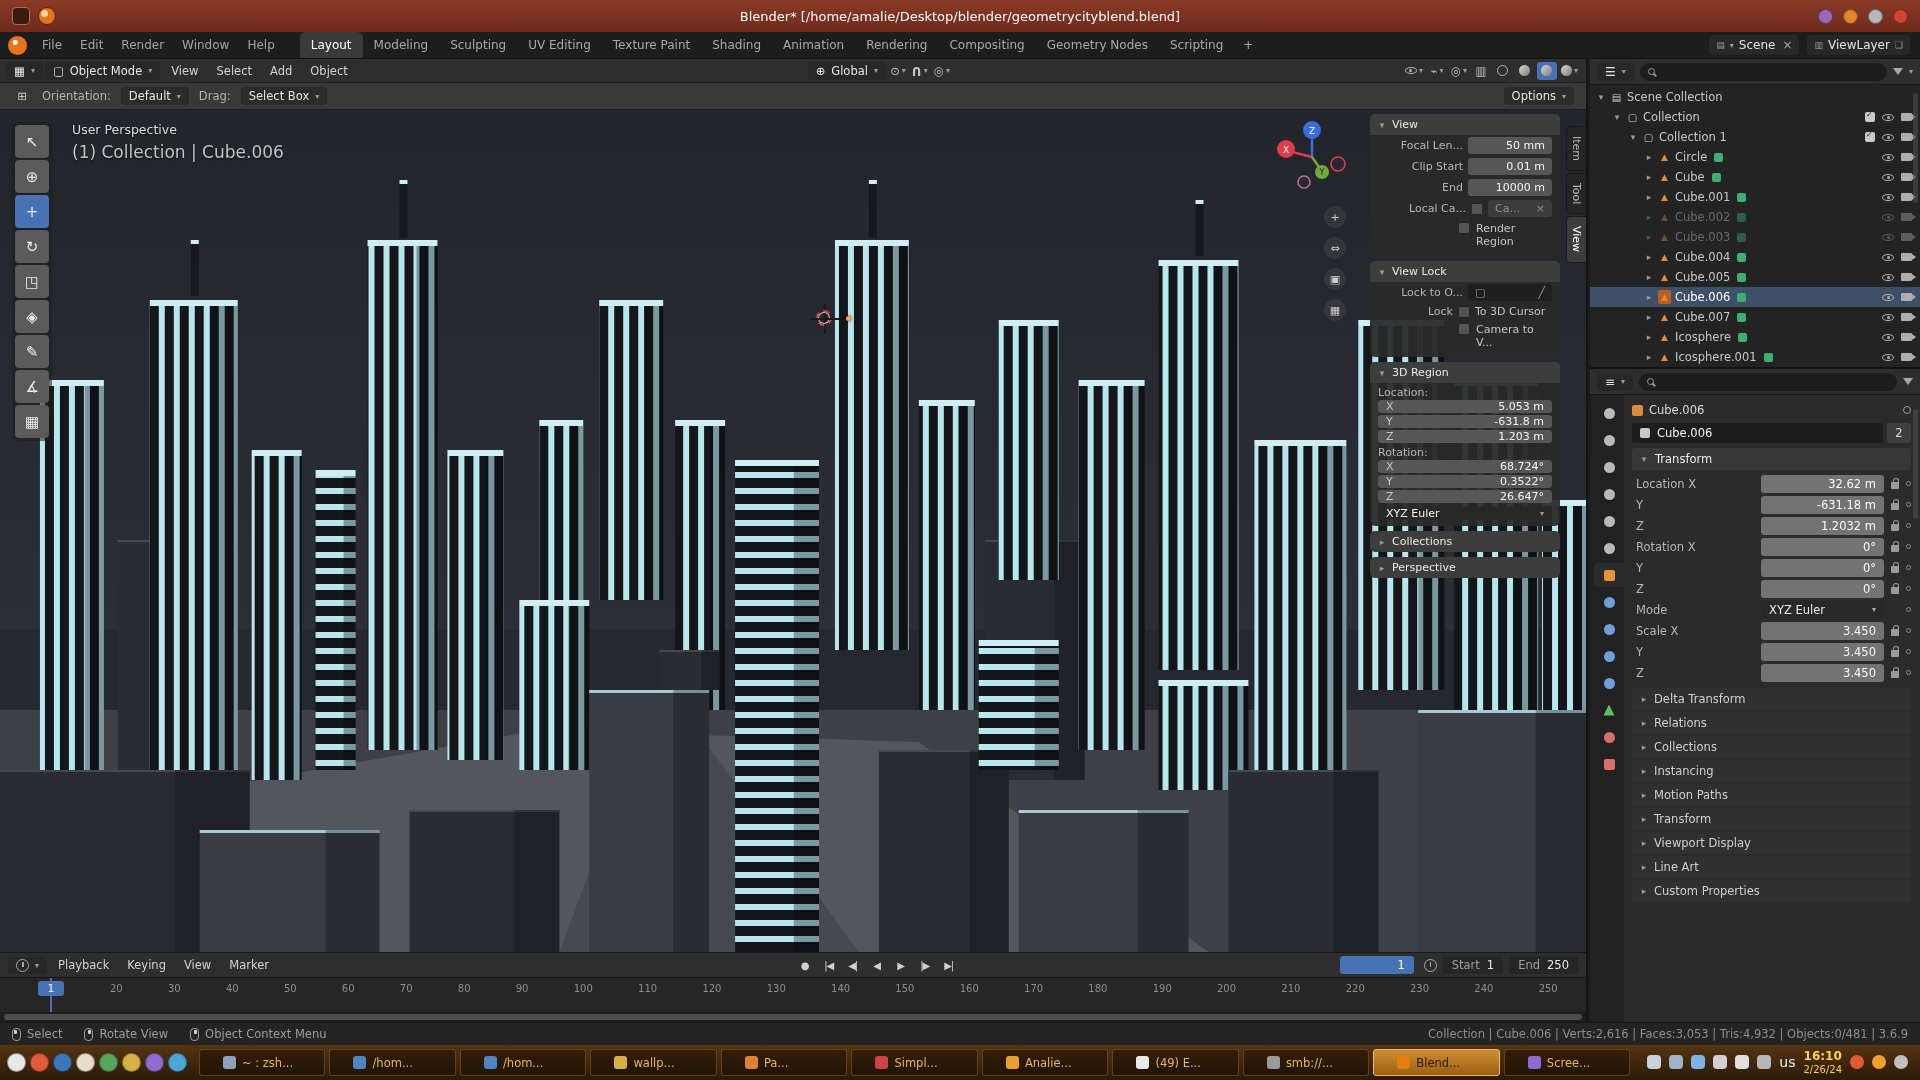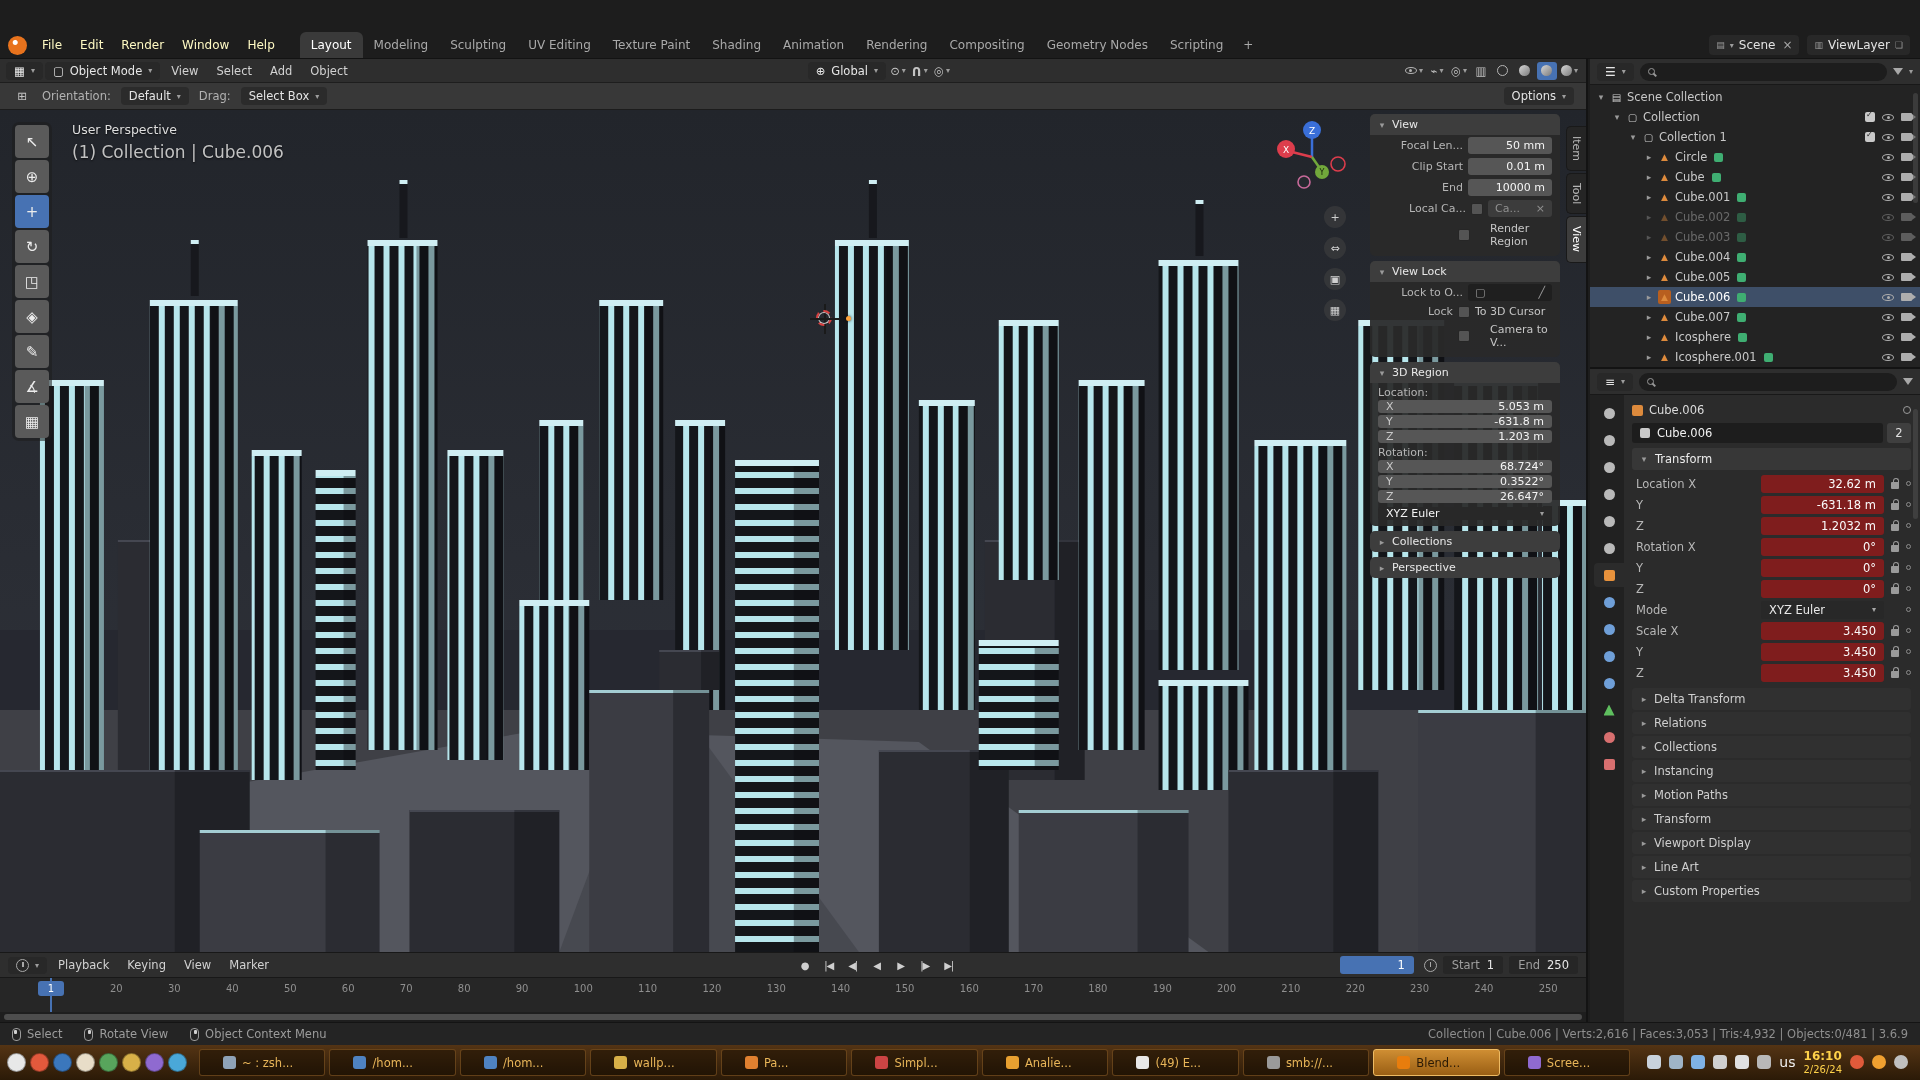--- a/index.html
+++ b/index.html
@@ -13,21 +13,21 @@
 .tb-title{position:absolute;left:0;right:0;text-align:center;color:#fff;font-size:13px}
 .tb-left{display:flex;gap:8px;z-index:2;align-items:center}
 .tb-badge{width:18px;height:18px;border-radius:4px;background:#3a1c12;border:1px solid #b4684a}
 .tb-logo{width:18px;height:18px;border-radius:50%;background:radial-gradient(circle at 35% 35%,#ffd9a0 0 3px,#e8731d 4px 100%);border:1px solid #5a2415}
 .tb-btns{margin-left:auto;display:flex;gap:10px;z-index:2;align-items:center}
 .tb-btn{width:15px;height:15px;border-radius:50%;border:1px solid rgba(0,0,0,.4)}
 
 
 .topbar{position:absolute;left:0;top:32px;width:1920px;height:27px;background:#1d1d1d;display:flex;align-items:stretch;padding-left:8px;border-bottom:1px solid #131313}
 .blogo{width:19px;height:19px;margin:4px 6px 0 0;border-radius:50%;background:radial-gradient(circle at 38% 34%,#fff 0 2px,#e8731d 3px 100%)}
-.menu-item{padding:3px 9px;display:flex;align-items:center;color:#fef9c3;border-radius:4px}
+.menu-item{padding:3px 9px;display:flex;align-items:center;color:#a3a3a3;border-radius:4px}
 .ws-tabs{display:flex;margin-left:16px;align-items:stretch}
 .ws-tab{padding:0 11px;display:flex;align-items:center;color:#a9a9a9;border-radius:6px 6px 0 0;white-space:nowrap}
 .ws-tab.active{background:#3a3a3a;color:#fff}
 .ws-add{padding:0 9px;display:flex;align-items:center;color:#a9a9a9}
 .topbar-right{margin-left:auto;display:flex;gap:8px;align-items:center;padding-right:10px}
 .sel-pill{display:flex;align-items:center;gap:5px;background:#282828;border-radius:4px;padding:0 7px;height:20px;color:#e3e3e3}
 .sel-pill .mini{color:#9a9a9a;font-size:9px}
 .pill-x{color:#a8a8a8;margin-left:2px}
 
 
@@ -76,21 +76,21 @@
 .np-head{height:21px;display:flex;align-items:center;gap:5px;padding:0 7px;background:#3d3d3d;color:#e8e8e8}
 .np-row{display:flex;align-items:center;gap:5px;padding:2px 8px 2px 6px}
 .np-label{flex:1;text-align:right;color:#b5b5b5;white-space:nowrap;overflow:hidden}
 .np-field{width:84px;height:17px;background:#565656;border-radius:3px;display:flex;align-items:center;justify-content:flex-end;padding:0 7px;color:#f4f4f4;white-space:nowrap}
 .np-field.disabled{background:#3c3c3c;color:#8f8f8f;justify-content:space-between}
 .np-field.obj{background:#1f1f1f;justify-content:space-between;color:#9a9a9a}
 .np-field.wide{flex:1;width:auto;justify-content:space-between;padding:0 8px}
 .np-field.ddl{background:#282828}
 .axis{color:#c9c9c9}
 .np-check{width:12px;height:12px;min-width:12px;background:#545454;border:1px solid #262626;border-radius:2px;display:inline-block}
-.np-chkrow{display:flex;align-items:center;gap:20px;padding:3px 8px 2px 88px;color:#c6c6c6}
+.np-chkrow{display:flex;gap:6px;padding:3px 8px 2px 88px;color:#c6c6c6}
 .np-sub{padding:3px 8px 1px;color:#b5b5b5}
 .np-stack{display:flex;flex-direction:column;gap:2px;padding:0 8px}
 .n-tabs{position:absolute;right:0;top:16px;display:flex;flex-direction:column;gap:2px}
 .n-tab{writing-mode:vertical-rl;background:#252525;color:#b5b5b5;padding:9px 3px;font-size:11px;border:1px solid #191919;border-right:none;border-radius:5px 0 0 5px}
 .n-tab.active{background:#3d3d3d;color:#fff}
 
 
 .tl-head{height:25px;background:#2e2e2e;border-top:1px solid #181818;display:flex;align-items:center;padding:0 8px;gap:2px;font-size:11.5px}
 .tp{display:flex;gap:4px;align-items:center;margin:0 10px}
 .tp-btn{min-width:20px;height:18px;display:flex;align-items:center;justify-content:center;color:#cfcfcf;font-size:10px;letter-spacing:-1px}
@@ -150,21 +150,21 @@
 .crumb{display:flex;align-items:center;gap:6px;height:20px;color:#dcdcdc}
 .crumb .cico{width:11px;height:11px;background:#dd8a3c;border-radius:2px}
 .crumb .pin{margin-left:auto;width:8px;height:8px;border:1.5px solid #9a9a9a;border-radius:50%}
 .name-row{display:flex;gap:4px;align-items:center}
 .name-field{flex:1;height:20px;background:#1d1d1d;border-radius:3px;display:flex;align-items:center;gap:7px;padding:0 8px;color:#f2f2f2}
 .name-field .cico2{width:10px;height:10px;background:#c9c9c9;border-radius:2px}
 .users-badge{min-width:24px;height:20px;background:#3f3f3f;border-radius:3px;display:flex;align-items:center;justify-content:center;color:#e0e0e0}
 .panel-head{height:22px;background:#373737;border-radius:3px;display:flex;align-items:center;gap:6px;padding:0 7px;color:#ececec;margin-top:2px}
 .prow{display:flex;align-items:center;gap:7px;height:21px;padding-left:4px}
 .plabel{width:118px;text-align:left;color:#b7b7b7;white-space:nowrap}
-.pfield{flex:1;height:18px;background:#7f1d1d;border-radius:3px;display:flex;align-items:center;justify-content:flex-end;padding:0 8px;color:#fafafa;gap:6px}
+.pfield{flex:1;height:18px;background:#737373;border-radius:3px;display:flex;align-items:center;justify-content:flex-end;padding:0 8px;color:#fafafa;gap:6px}
 .prow.dropdown .pfield{background:#282828;justify-content:space-between;color:#e8e8e8}
 .pfield .fcaret{display:none;font-size:8px;color:#a8a8a8}
 .prow.dropdown .fcaret{display:inline}
 .lock{visibility:hidden;width:8px;height:7px;background:#9a9a9a;border-radius:1px;position:relative;margin-top:3px}
 .lock::before{content:'';position:absolute;top:-4px;left:1.5px;width:4px;height:4px;border:1.5px solid #9a9a9a;border-bottom:none;border-radius:4px 4px 0 0}
 .prow.has-lock .lock{visibility:visible}
 .decor-dot{width:5px;height:5px;border:1px solid #8b8b8b;border-radius:50%}
 .cpanel{height:22px;min-height:22px;background:#303030;border-radius:3px;display:flex;align-items:center;gap:5px;padding:0 7px;color:#cfcfcf;margin-top:2px}
 
 
@@ -187,20 +187,33 @@
 .kb{color:#f0f0f0;font-size:14px}
 .clock{display:flex;flex-direction:column;align-items:center;justify-content:center;color:#ffd24a;line-height:1.2}
 .clock .t{font-weight:bold;font-size:12px}
 .clock .d{font-size:10px}
 </style>
 </head>
 <body>
 
 <div class="app">
 
+  <div class="titlebar">
+    <div class="tb-left">
+      <span class="tb-badge"></span>
+      <span class="tb-logo"></span>
+    </div>
+    <div class="tb-title">Blender* [/home/amalie/Desktop/blender/geometrycityblend.blend]</div>
+    <div class="tb-btns">
+      <span class="tb-btn" style="background:#9a6ab8"></span>
+      <span class="tb-btn" style="background:#e0862c"></span>
+      <span class="tb-btn" style="background:#b8b8b8"></span>
+      <span class="tb-btn" style="background:#d04436"></span>
+    </div>
+  </div>
 
   <div class="topbar">
     <span class="blogo"></span>
     <div style="display:flex">
       <span class="menu-item">File</span>
         <span class="menu-item">Edit</span>
         <span class="menu-item">Render</span>
         <span class="menu-item">Window</span>
         <span class="menu-item">Help</span>
     </div>

